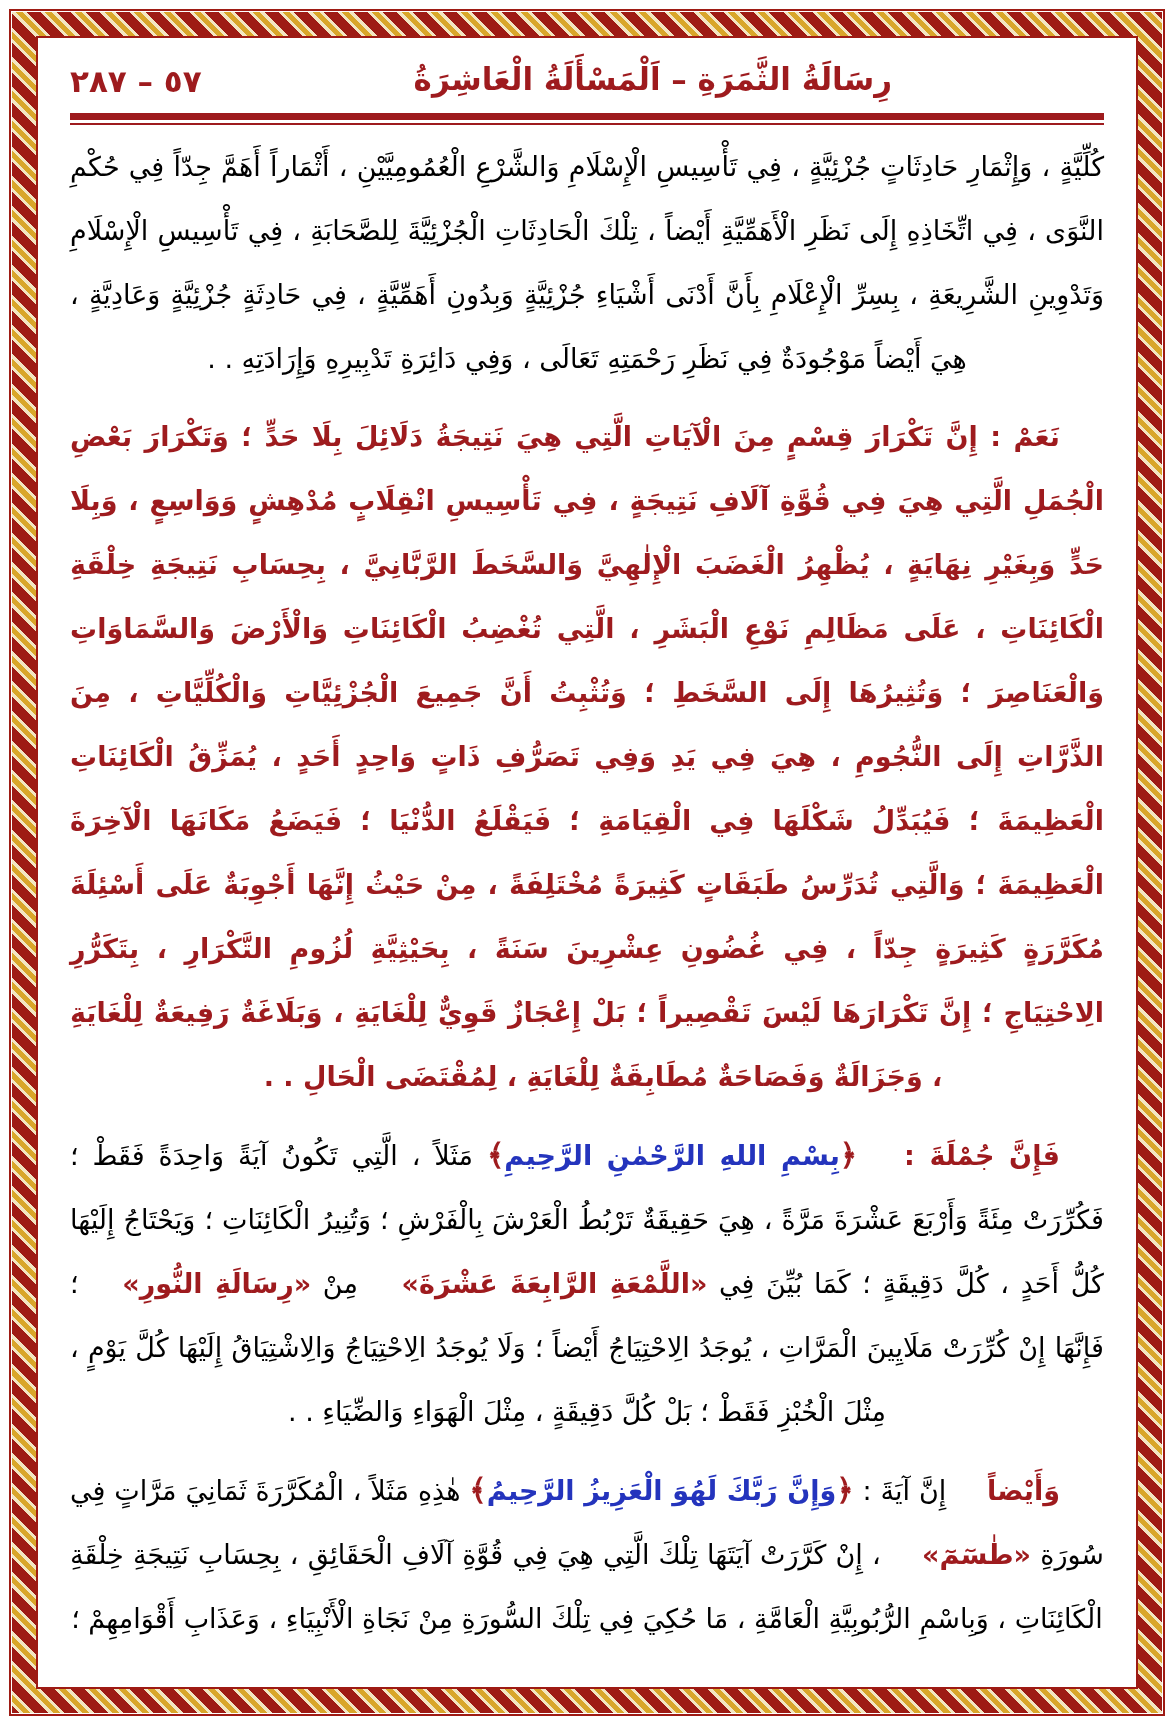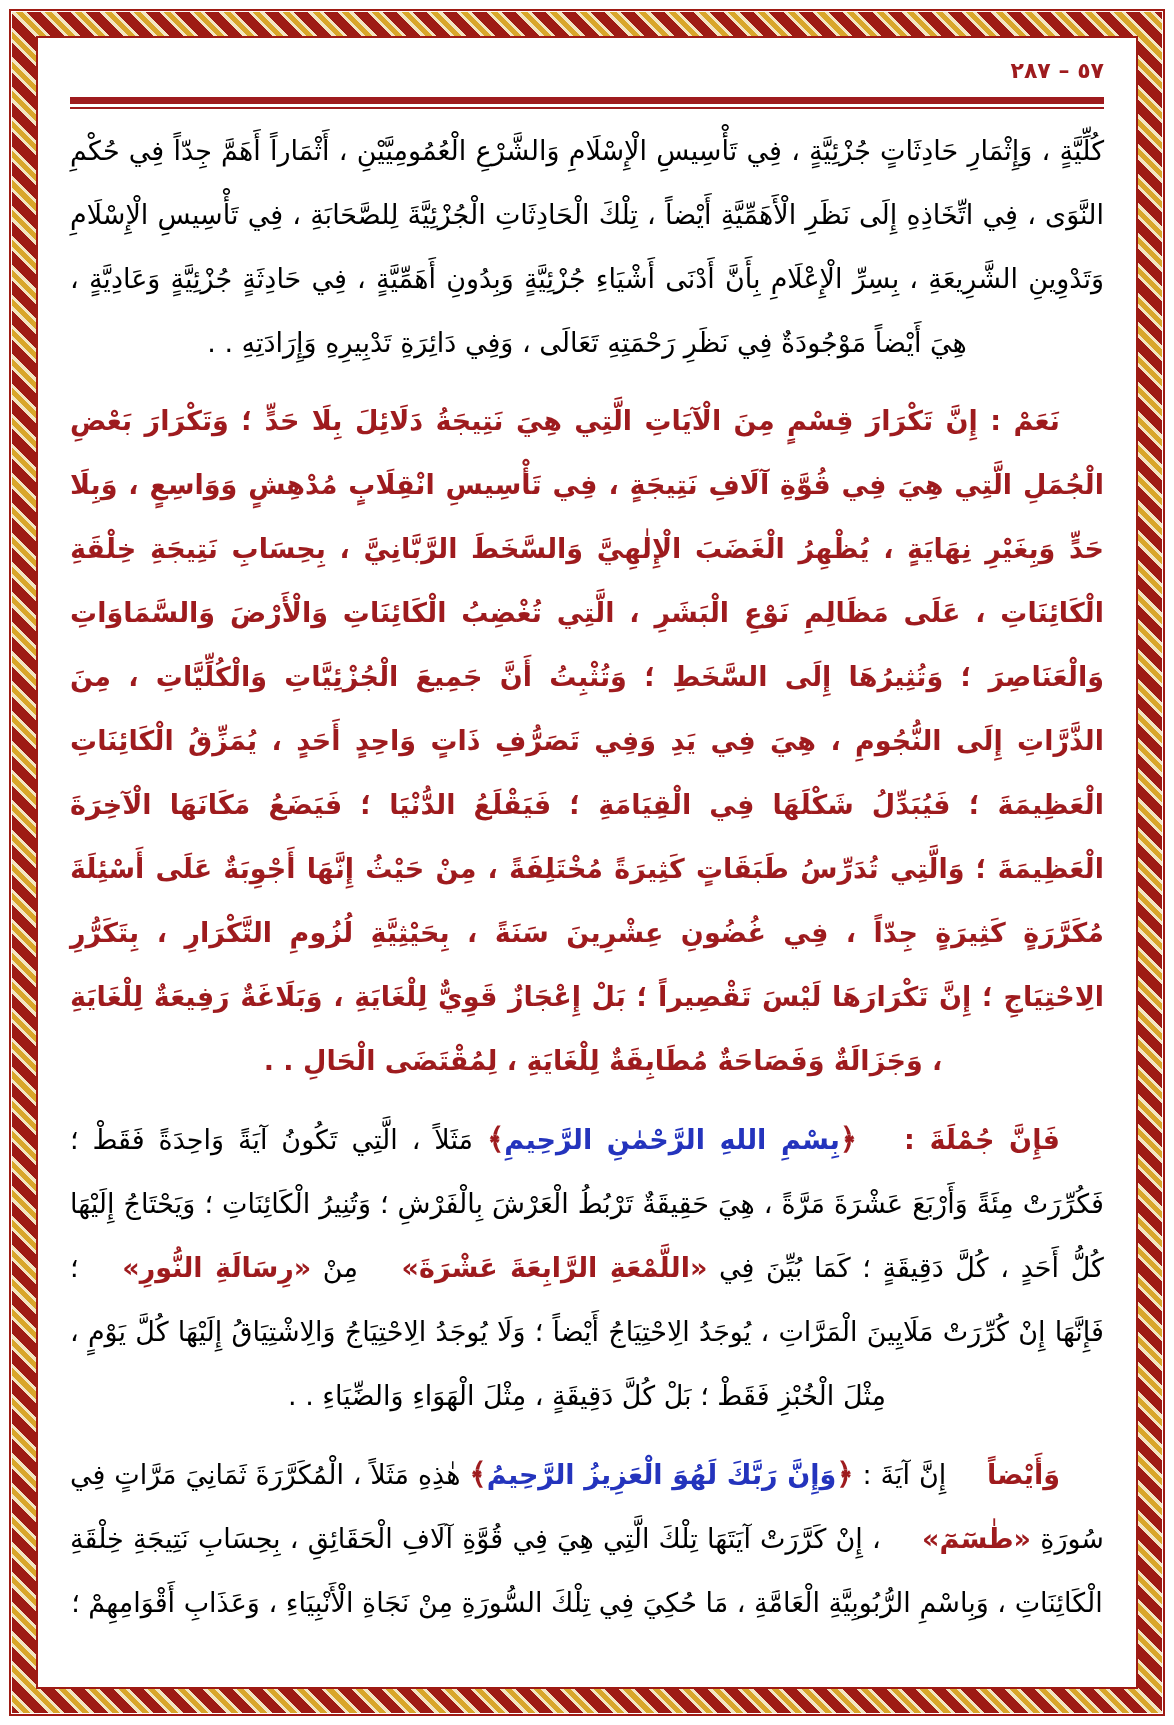--- a/index.html
+++ b/index.html
@@ -47,21 +47,21 @@
     flex: 1;
     margin: 0;
     text-align: center;
     color: var(--accent-red, #9e1b1e);
     font-size: 31px;
     font-weight: bold;
     line-height: 1.4;
   }
   .page-num {
     color: var(--accent-red, #9e1b1e);
-    font-size: 22px;
+    font-size: 31px;
     font-weight: bold;
     padding-bottom: 2px;
     white-space: nowrap;
   }
   .rule { margin: 12px 0 10px; }
   .rule-thick { height: 7px; background: var(--accent-red, #9e1b1e); }
   .rule-thin  { height: 2px; background: var(--accent-red, #9e1b1e); margin-top: 3px; }
   main {
     direction: rtl;
     font-size: 27px;
@@ -84,20 +84,21 @@
     font-size: 110%;
   }
 </style>
 </head>
 <body>
 
 <div class="page">
   <div class="frame">
 
     <header>
+      <h1 class="title">رِسَالَةُ الثَّمَرَةِ – اَلْمَسْأَلَةُ الْعَاشِرَةُ</h1>
       <div class="page-num">٥٧ – ٢٨٧</div>
     </header>
 
     <div class="rule">
       <div class="rule-thick"></div>
       <div class="rule-thin"></div>
     </div>
 
     <main>
 

